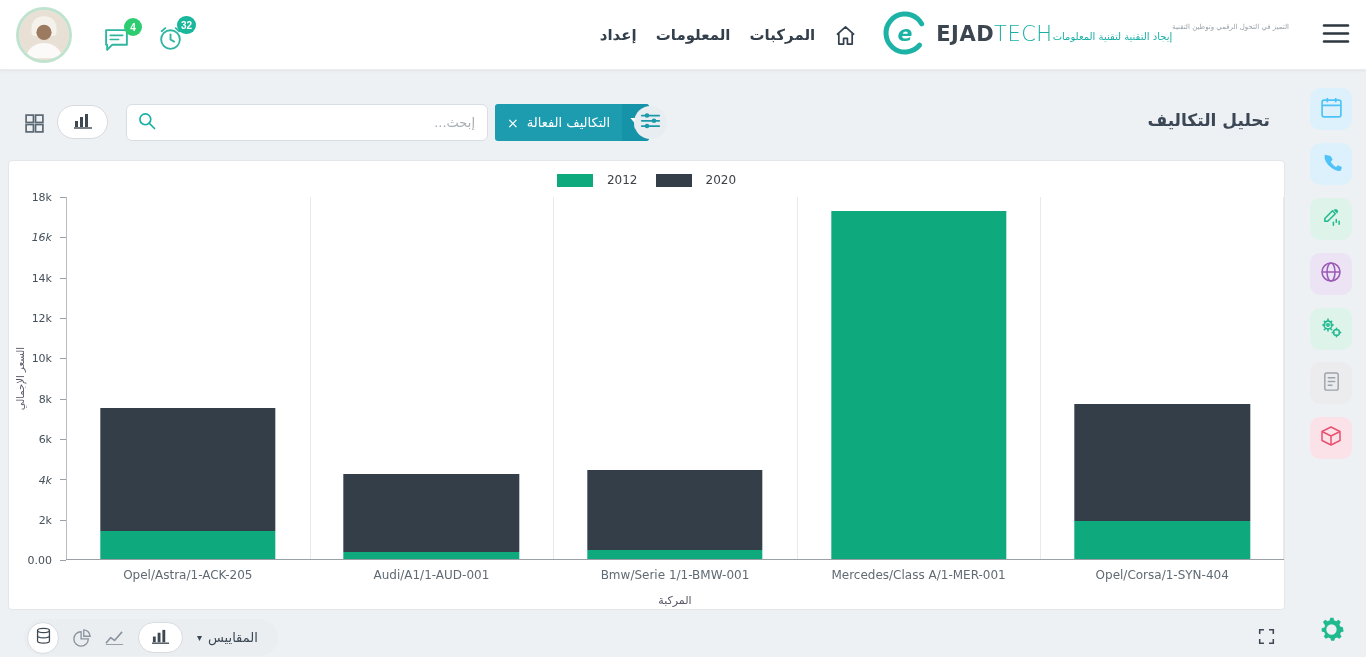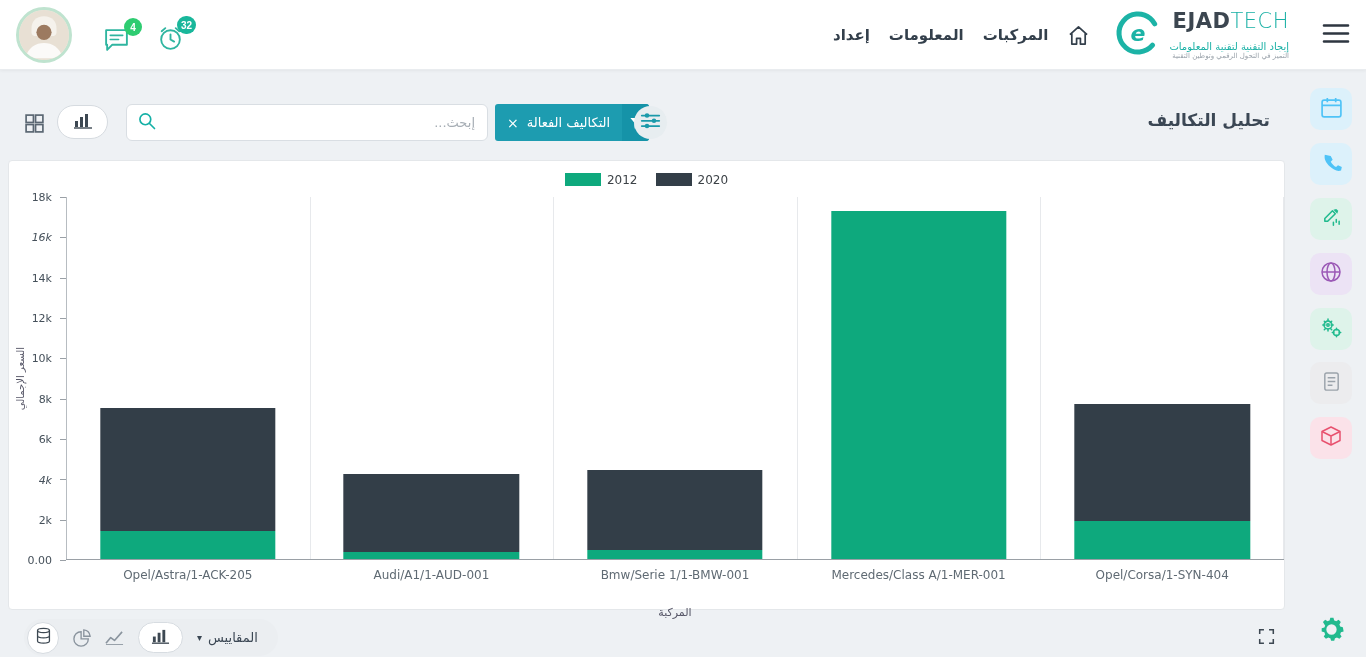--- a/index.html
+++ b/index.html
@@ -18,21 +18,21 @@
   .badge { position:absolute; top:-9px; right:-12px; min-width:18px; height:18px; padding:0 4px;
            border-radius:9px; color:#fff; font-size:10px; font-weight:700;
            display:flex; align-items:center; justify-content:center; }
   .badge-green { background:#2ecc71; }
   .badge-teal  { background:#19b79b; }
 
   .top-right { position:absolute; right:16px; top:0; height:70px; display:flex; align-items:center; gap:19px; }
   .nav-link { font-size:15px; font-weight:700; color:#333f4b; cursor:pointer; white-space:nowrap; }
   .home-btn { display:flex; align-items:center; cursor:pointer; }
   .logo { display:flex; align-items:center; gap:8px; margin-left:6px; cursor:pointer; }
-  .logo-text { display:flex; flex-direction:column; line-height:1.1;align-items:flex-end; }
+  .logo-text { display:flex; line-height:1.1; }
   .logo-row1 { font-size:21px; letter-spacing:.5px; }
   .logo-ejad { font-weight:800; color:#3c4650; }
   .logo-tech { font-weight:300; color:#19b0a5; }
   .logo-tagline { font-size:10px; color:#19b0a5; margin-top:8px; }
   .logo-subtag { font-size:7px; color:#9aa2aa; margin-top:1px; }
   .hamburger { margin-left:14px; cursor:pointer; }
 
   
   .side-icon { position:absolute; right:14px; width:42px; height:42px; border-radius:10px;
                display:flex; align-items:center; justify-content:center; cursor:pointer; }
@@ -63,40 +63,40 @@
                  align-items:center; justify-content:center; }
   .sliders-btn { position:absolute; left:634px; top:106px; width:33px; height:33px; border-radius:50%;
                  background:#e7edf0; border:none; display:flex; align-items:center; justify-content:center;
                  cursor:pointer; }
 
   
   .chart-card { position:absolute; left:8px; top:160px; width:1277px; height:450px; background:#fff;
                 border:1px solid #e4e7ea; border-radius:4px; }
   .legend { position:absolute; left:0; top:12px; width:100%; display:flex; justify-content:center;
             gap:18px; align-items:center; }
-  .legend-item { display:flex; align-items:flex-start; gap:6px; cursor:pointer; }
+  .legend-item { display:flex; align-items:center; gap:14px; cursor:pointer; }
   .legend-swatch { width:36px; height:13px; display:inline-block; }
   .legend-label { font-size:12px; color:#3c4247; }
   .ylabel-wrap { position:absolute; left:2px; top:36px; height:363px; width:18px;
                  display:flex; align-items:center; justify-content:center; }
   .ylabel-wrap span { writing-mode:vertical-rl; transform:rotate(180deg); font-size:10px; color:#556; }
   .yticks { position:absolute; left:0; top:36px; width:51px; height:363px; }
   .ytick { position:absolute; right:8px; transform:translateY(-50%); font-size:11px; color:#45505a; }
   .plot { position:absolute; left:57px; top:36px; width:1218px; height:363px;
           border-bottom:1px solid #9aa0a6; }
   .gridline { position:absolute; top:0; width:1px; height:100%; background:#e7e9ec; }
   .axis-line { background:#b7bcc1; }
   .ytick-mark { position:absolute; left:-6px; width:6px; height:1px; background:#9aa0a6; }
   .col { position:absolute; top:0; height:100%; }
   .bar { position:absolute; left:50%; transform:translateX(-50%); bottom:0; width:72%; height:100%; }
   .seg { position:absolute; left:0; width:100%; cursor:pointer; }
   .xlabels { position:absolute; left:57px; top:407px; width:1218px; height:18px; }
   .xlab { position:absolute; top:0; text-align:center; font-size:12px; color:#5f6a73; white-space:nowrap; }
   .xaxis-title { position:absolute; left:57px; top:433px; width:1218px; text-align:center;
-                 font-size:11px; color:#556;margin-top:12px; }
+                 font-size:11px; color:#556; }
 
   
   .footer-pill { position:absolute; left:24px; top:619px; height:37px; border-radius:19px;
                  background:#ebeef1; display:flex; align-items:center; gap:14px; padding:0 20px 0 3px; }
   .circle-btn { width:32px; height:32px; border-radius:50%; background:#fff; border:1px solid #d7dce1;
                 display:flex; align-items:center; justify-content:center; cursor:pointer; }
   .plain-icon { display:flex; align-items:center; cursor:pointer; }
   .pill-btn { width:45px; height:31px; border-radius:16px; background:#fff; border:1px solid #d7dce1;
               display:flex; align-items:center; justify-content:center; cursor:pointer; }
   .measures { display:flex; align-items:center; gap:6px; font-size:13px; color:#3b4754; cursor:pointer; }

